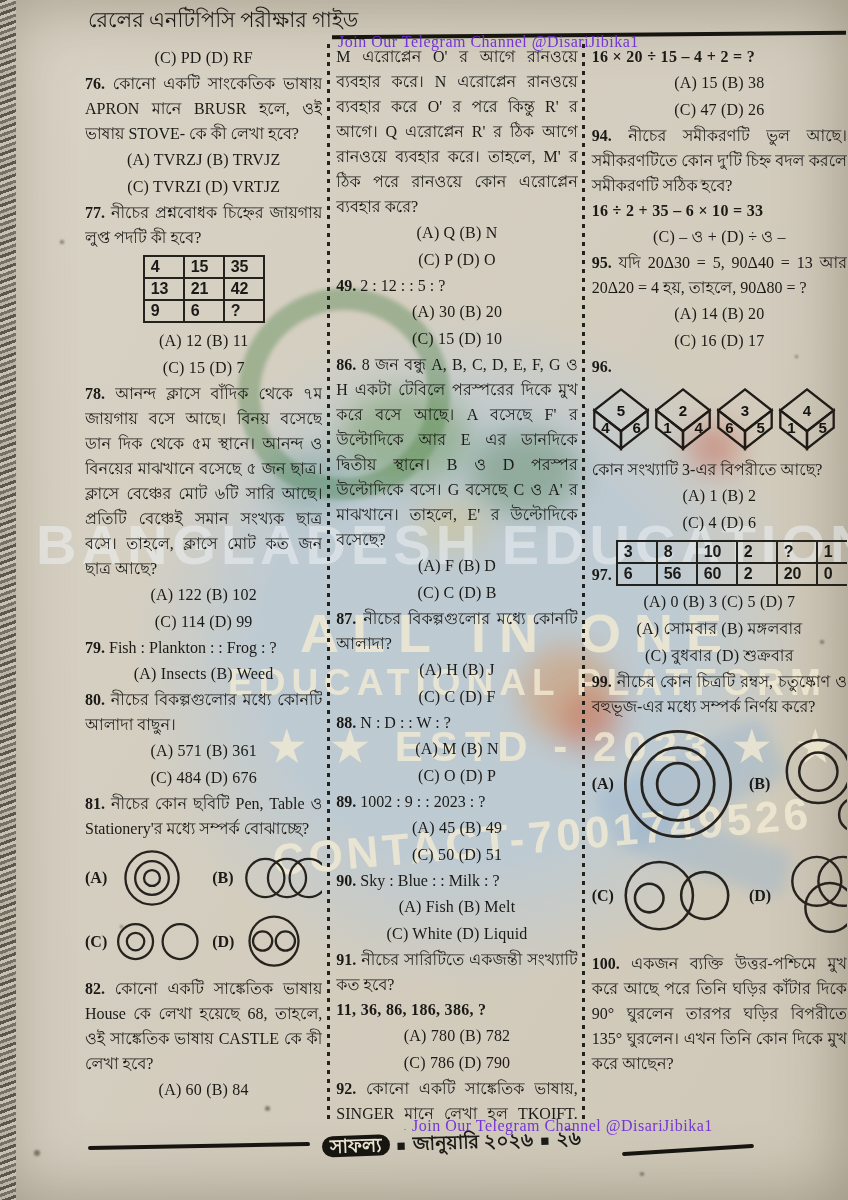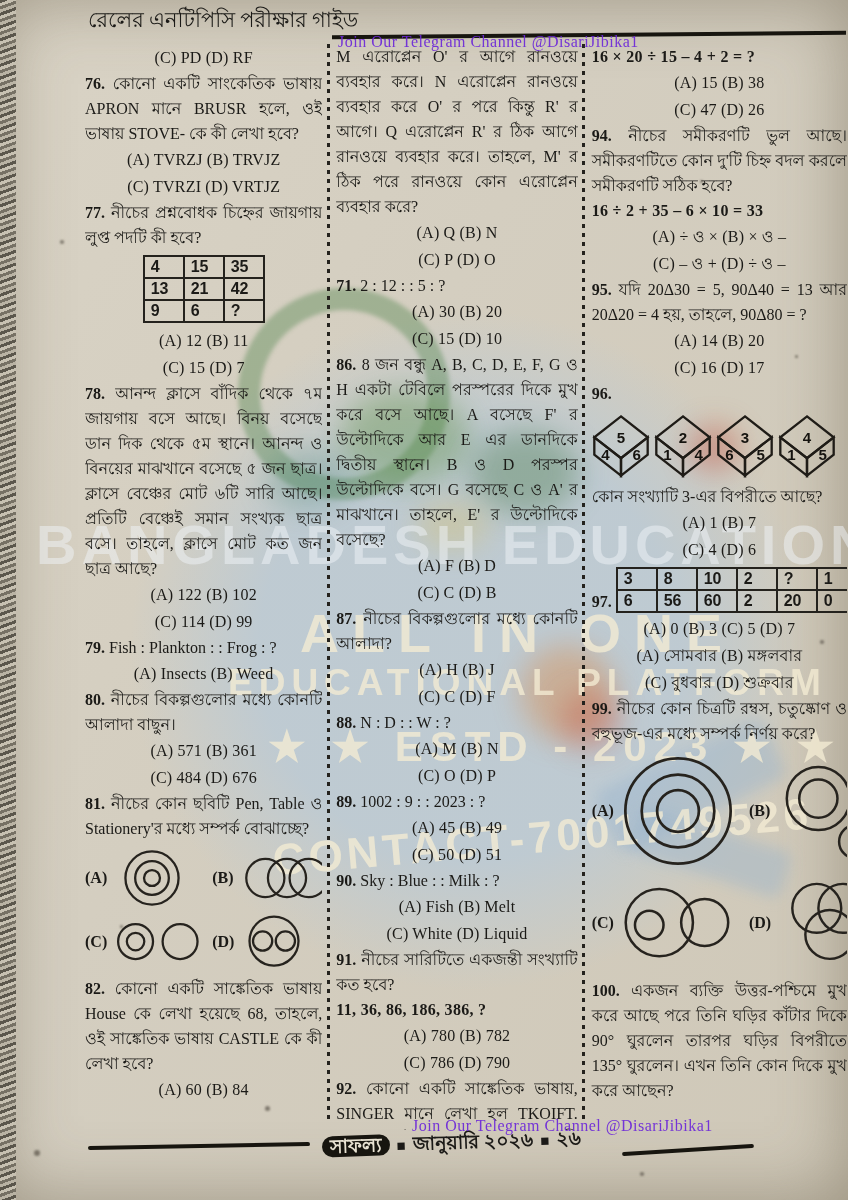--- a/index.html
+++ b/index.html
@@ -176,21 +176,21 @@
         </div>
       </div>
       <div class="q"><span class="qno">82.</span> <span class="qt">কোনো একটি সাঙ্কেতিক ভাষায় House কে লেখা হয়েছে 68, তাহলে, ওই সাঙ্কেতিক ভাষায় CASTLE কে কী লেখা হবে?</span></div>
       <div class="opt">(A) 60 (B) 84</div>
     </div>
   <div class="sep"></div>
   <div class="col c2">
       <div class="q"><span class="qt">M এরোপ্লেন O' র আগে রানওয়ে ব্যবহার করে। N এরোপ্লেন রানওয়ে ব্যবহার করে O' র পরে কিন্তু R' র আগে। Q এরোপ্লেন R' র ঠিক আগে রানওয়ে ব্যবহার করে। তাহলে, M' র ঠিক পরে রানওয়ে কোন এরোপ্লেন ব্যবহার করে?</span></div>
       <div class="opt">(A) Q (B) N</div>
       <div class="opt">(C) P (D) O</div>
-      <div class="q"><span class="qno">71.</span> <span class="qt">2 : 12 : : 5 : ?</span></div>
+      <div class="q"><span class="qno">49.</span> <span class="qt">2 : 12 : : 5 : ?</span></div>
       <div class="opt">(A) 30 (B) 20</div>
       <div class="opt">(C) 15 (D) 10</div>
       <div class="q"><span class="qno">86.</span> <span class="qt">8 জন বন্ধু A, B, C, D, E, F, G ও H একটা টেবিলে পরস্পরের দিকে মুখ করে বসে আছে। A বসেছে F' র উল্টোদিকে আর E এর ডানদিকে দ্বিতীয় স্থানে। B ও D পরস্পর উল্টোদিকে বসে। G বসেছে C ও A' র মাঝখানে। তাহলে, E' র উল্টোদিকে বসেছে?</span></div>
       <div class="opt">(A) F (B) D</div>
       <div class="opt">(C) C (D) B</div>
       <div class="q"><span class="qno">87.</span> <span class="qt">নীচের বিকল্পগুলোর মধ্যে কোনটি আলাদা?</span></div>
       <div class="opt">(A) H (B) J</div>
       <div class="opt">(C) C (D) F</div>
       <div class="q"><span class="qno">88.</span> <span class="qt">N : D : : W : ?</span></div>
       <div class="opt">(A) M (B) N</div>
@@ -207,21 +207,20 @@
       <div class="opt">(C) 786 (D) 790</div>
       <div class="q"><span class="qno">92.</span> <span class="qt">কোনো একটি সাঙ্কেতিক ভাষায়, SINGER মানে লেখা হল TKOIFT. তাহলে, ওই ভাষায় ACTOR- কে কী লেখা হবে?</span></div>
     </div>
   <div class="sep"></div>
   <div class="col c3">
       <div class="plain">16 × 20 ÷ 15 – 4 + 2 = ?</div>
       <div class="opt">(A) 15 (B) 38</div>
       <div class="opt">(C) 47 (D) 26</div>
       <div class="q"><span class="qno">94.</span> <span class="qt">নীচের সমীকরণটি ভুল আছে। সমীকরণটিতে কোন দু'টি চিহ্ন বদল করলে সমীকরণটি সঠিক হবে?</span></div>
       <div class="plain">16 ÷ 2 + 35 – 6 × 10 = 33</div>
-      <div class="opt">(A) ÷ ও × (B) × ও –</div>
       <div class="opt">(C) – ও + (D) ÷ ও –</div>
       <div class="q"><span class="qno">95.</span> <span class="qt">যদি 20Δ30 = 5, 90Δ40 = 13 আর 20Δ20 = 4 হয়, তাহলে, 90Δ80 = ?</span></div>
       <div class="opt">(A) 14 (B) 20</div>
       <div class="opt">(C) 16 (D) 17</div>
       <div class="q"><span class="qno">96.</span> </div>
       <div class="dice">
         <svg class="die" viewBox="0 0 100 110" width="58" height="64">
           <polygon class="dface" points="50,4 96,40 50,76 4,40"></polygon>
           <polygon class="dface" points="4,40 50,76 50,106 4,70"></polygon>
           <polygon class="dface" points="96,40 50,76 50,106 96,70"></polygon>
@@ -248,21 +247,21 @@
         <svg class="die" viewBox="0 0 100 110" width="58" height="64">
           <polygon class="dface" points="50,4 96,40 50,76 4,40"></polygon>
           <polygon class="dface" points="4,40 50,76 50,106 4,70"></polygon>
           <polygon class="dface" points="96,40 50,76 50,106 96,70"></polygon>
           <text class="dnum" x="50" y="50">4</text>
           <text class="dnum" x="23" y="80">1</text>
           <text class="dnum" x="77" y="80">5</text>
         </svg>
       </div>
       <div class="q"><span class="qt">কোন সংখ্যাটি 3-এর বিপরীতে আছে?</span></div>
-      <div class="opt">(A) 1 (B) 7</div>
+      <div class="opt">(A) 1 (B) 2</div>
       <div class="opt">(C) 4 (D) 6</div>
       <div class="t97">
         <span class="qno">97.</span>
         <table class="grid g97">
           <tbody>
             <tr>
               <td>3</td>
               <td>8</td>
               <td>10</td>
               <td>2</td>

